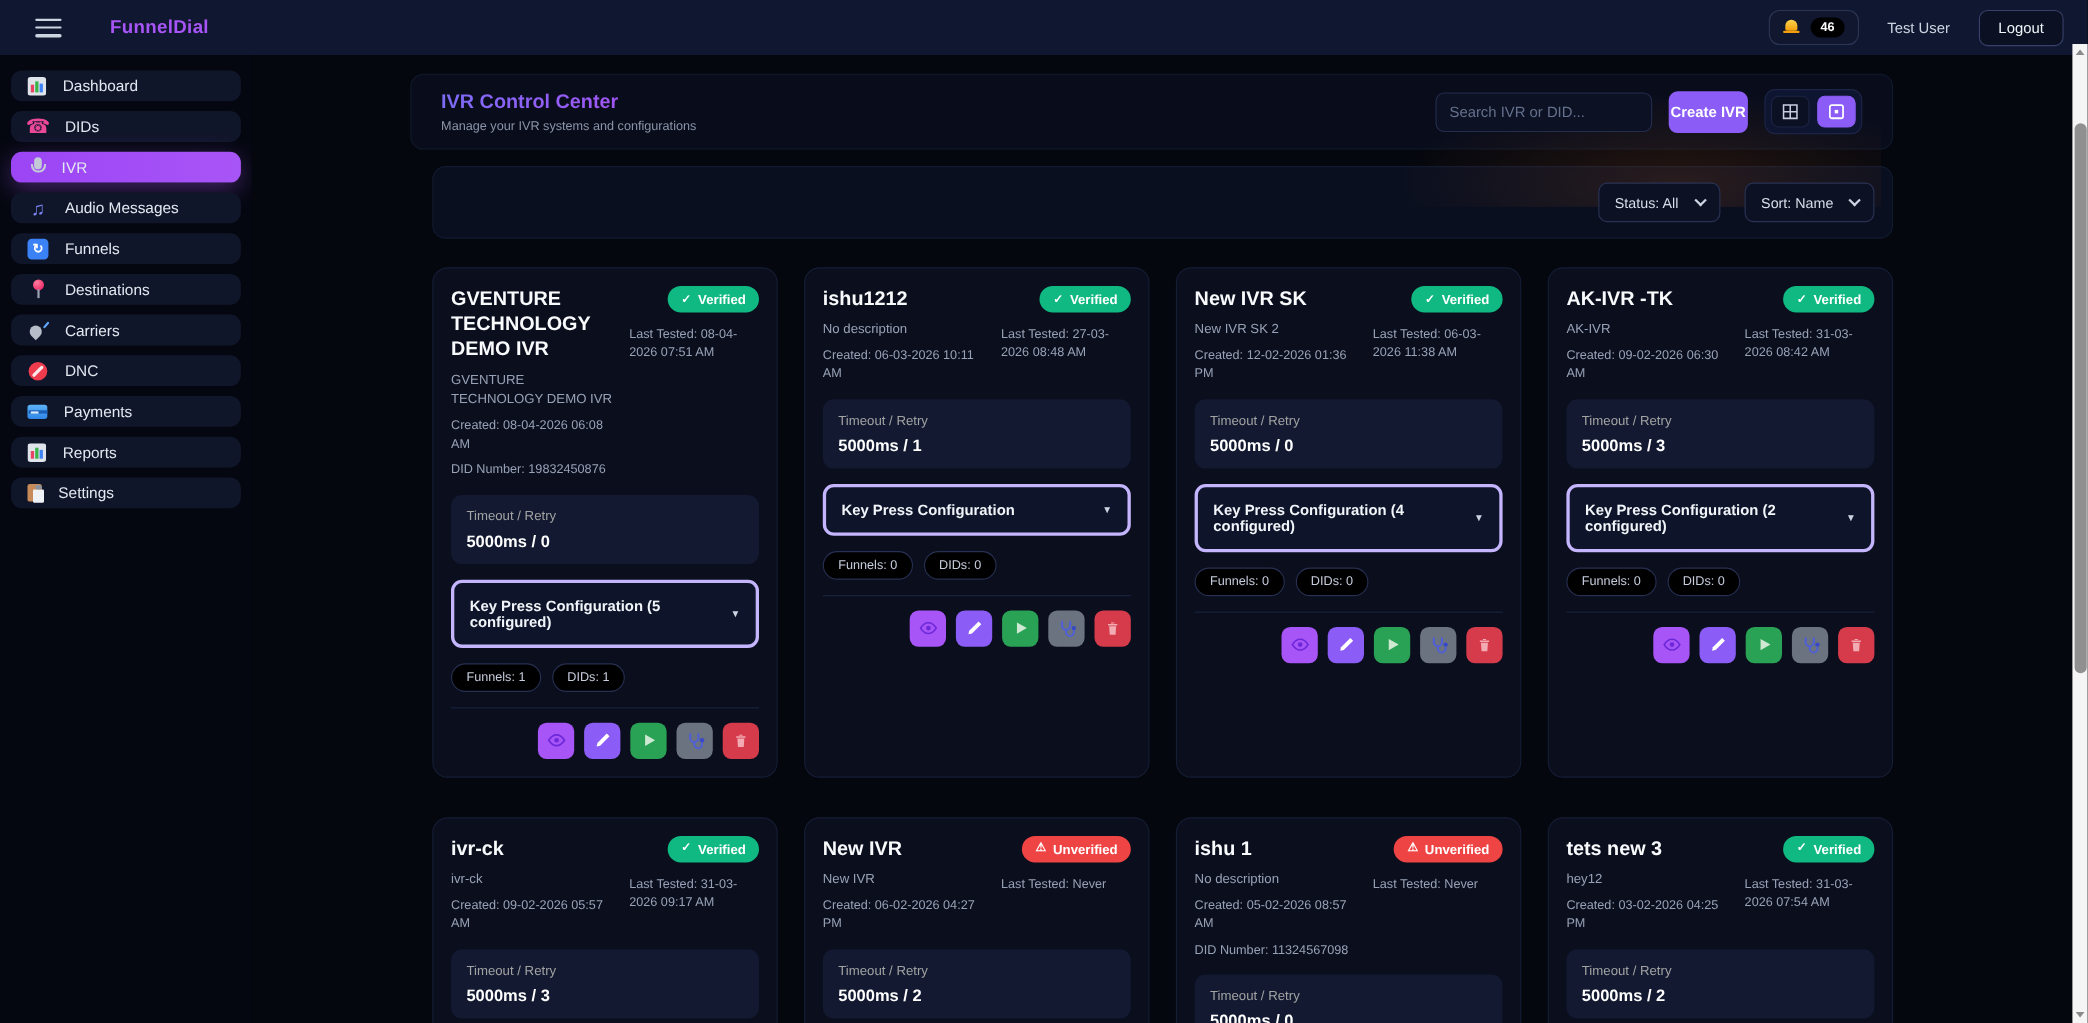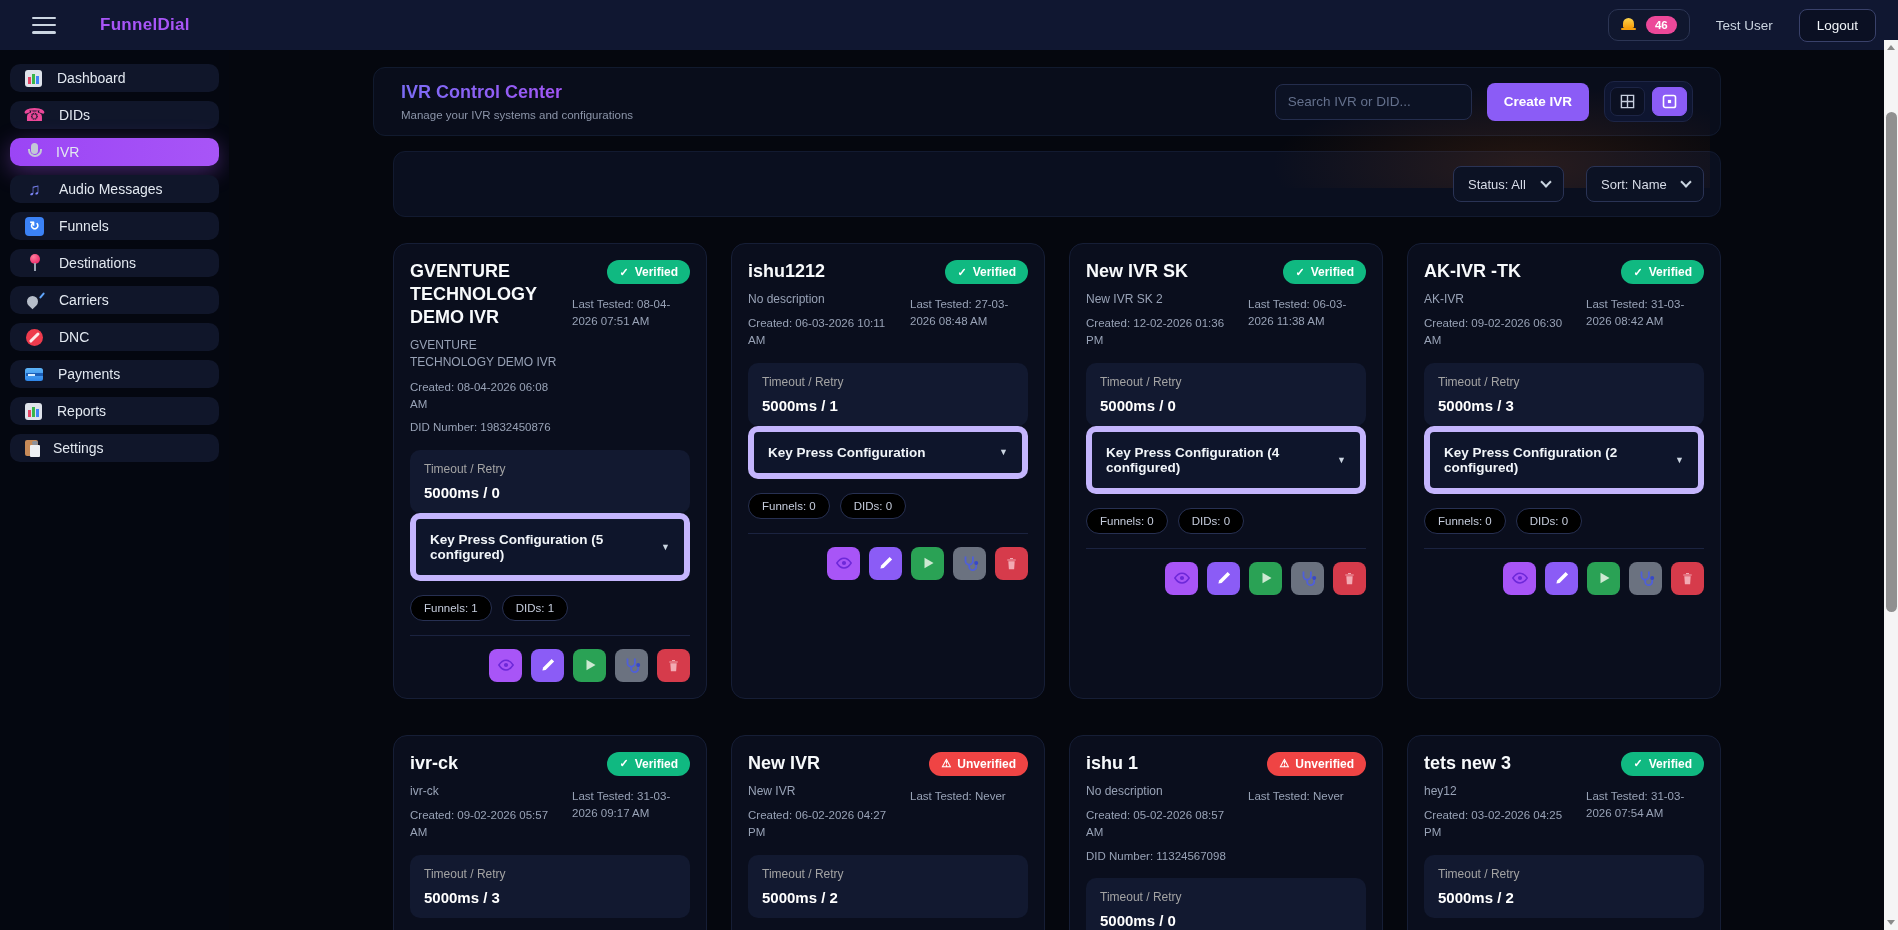--- a/index.html
+++ b/index.html
@@ -9,21 +9,21 @@
   
   .topbar { height:50px; background:#101731; display:flex; align-items:center; padding:0 22px; position:relative; z-index:6; }
   .hamburger { width:24px; height:17px; display:flex; flex-direction:column; justify-content:space-between; cursor:pointer; margin-left:10px; }
   .hamburger i { display:block; height:2.5px; background:#cbd5e1; border-radius:2px; }
   .logo { color:#a855f7; font-weight:bold; font-size:17px; margin-left:44px; letter-spacing:.3px; }
   .topbar-right { margin-left:auto; display:flex; align-items:center; }
   .notif { display:flex; align-items:center; background:#10172e; border:1px solid #2c3554; border-radius:10px; padding:6px 12px; cursor:pointer; }
   .ico-bell { position:relative; width:16px; height:15px; }
   .ico-bell::before { content:""; position:absolute; left:2.5px; top:0; width:11px; height:10px; background:linear-gradient(180deg,#fcd34d,#f59e0b); border-radius:6px 6px 2px 2px; }
   .ico-bell::after { content:""; position:absolute; left:0.5px; top:10px; width:15px; height:2.6px; background:#f59e0b; border-radius:2px; box-shadow:-5px 3px 0 -4.4px #fbbf24; }
-  .notif-badge { background:#ec4899; color:#fff; font-size:11.5px; font-weight:bold; border-radius:999px; padding:3px 9px; margin-left:9px; }
+  .notif-badge { background:#000000; color:#fff; font-size:11.5px; font-weight:bold; border-radius:999px; padding:3px 9px; margin-left:9px; }
   .username { color:#cbd5e1; font-size:13.5px; margin:0 26px; }
   .logout { background:#0b1023; border:1px solid #39416a; color:#f1f5f9; font-size:13.5px; border-radius:8px; padding:8px 17px; cursor:pointer; font-family:inherit; }
 
   
   .shell { display:flex; height:880px; }
   .sidebar { width:229px; background:#040710; padding:14px 10px; flex-shrink:0; }
   .nav-item { display:flex; align-items:center; gap:15px; background:#10162a; border-radius:10px; padding:0 15px; height:28px; margin-bottom:9px; cursor:pointer; }
   .nav-item.active { background:linear-gradient(90deg,#9b45f5,#a855f7); box-shadow:0 6px 22px rgba(168,85,247,.38);gap:12px; }
   .nav-label { font-size:14px; color:#e2e8f0; }
   .nav-ico { width:19px; height:19px; position:relative; display:inline-flex; align-items:center; justify-content:center; flex-shrink:0; }
@@ -60,21 +60,21 @@
   .main { flex:1; position:relative; overflow:hidden; background:#05070e; }
   .container { width:1348px; margin:17px 0 0 144px; }
 
   .panel1 { background:#090d1b; border:1px solid #111a2e; border-radius:12px; padding:13px 27px; display:flex; align-items:center; position:relative; }
   .panel1::before { content:""; position:absolute; right:10px; top:10px; width:460px; height:110px; background:radial-gradient(ellipse at 60% 80%,rgba(150,75,25,.22),transparent 65%); pointer-events:none; }
   .page-title { font-size:18px; font-weight:bold; background:linear-gradient(90deg,#7b6cf6,#b14bf4); -webkit-background-clip:text; background-clip:text; color:transparent; }
   .page-sub { font-size:11.5px; color:#8b94a8; margin-top:6px; }
   .panel1-right { margin-left:auto; display:flex; align-items:center; gap:15px; position:relative; }
   .search { width:197px; height:36px; background:#0c1224; border:1px solid #242d4d; border-radius:8px; color:#e5e7eb; font-size:13.5px; padding:0 12px; font-family:inherit; }
   .search::placeholder { color:#64708c; }
-  .create-btn { background:#8b5cf6; border:none; color:#fff; font-weight:bold; font-size:13.5px; padding:0 17px; height:38px; border-radius:8px; cursor:pointer; font-family:inherit; }
+  .create-btn { background:#8b5cf6; border:none; color:#fff; font-weight:bold; font-size:13.5px; padding:0 2px; height:38px; border-radius:8px; cursor:pointer; font-family:inherit; }
   .view-toggle { display:flex; gap:7px; background:#0e1530; border:1px solid #1d2546; border-radius:10px; padding:5px; }
   .vt-btn { width:35px; height:29px; border-radius:7px; display:flex; align-items:center; justify-content:center; background:#0b1022; border:1px solid #1d2546; cursor:pointer; }
   .vt-btn.active { background:#8b5cf6; border-color:#8b5cf6; }
 
   .panel2 { margin:15px 0 0 20px; width:1328px; background:#0a0f1f; border:1px solid #121a30; border-radius:12px; height:66px; display:flex; align-items:center; justify-content:flex-end; padding:0 16px; }
   .select-wrap { position:relative; margin-left:22px; }
   .select-wrap select { appearance:none; -webkit-appearance:none; background:#0c1224; border:1px solid #2a3355; color:#d7dce8; font-size:13px; border-radius:8px; height:36px; padding:0 36px 0 14px; font-family:inherit; cursor:pointer; }
   .select-wrap::after { content:""; position:absolute; right:14px; top:12px; width:6px; height:6px; border-right:2px solid #cbd5e1; border-bottom:2px solid #cbd5e1; transform:rotate(45deg); pointer-events:none; }
 
   
@@ -87,21 +87,21 @@
   .card-desc { font-size:12px; color:#98a2b6; margin-top:8px; line-height:1.45; }
   .card-meta { font-size:11.5px; color:#98a2b6; margin-top:7px; line-height:1.45; }
   .card-right .tested { align-self:stretch; text-align:left; margin-top:12px; }
   .badge { display:inline-flex; align-items:center; gap:6px; border-radius:999px; padding:5px 12px; font-size:12px; font-weight:bold; color:#fff; white-space:nowrap; }
   .badge.verified { background:#10b981; }
   .badge.unverified { background:#ef4444; }
   .badge-ico { font-size:11px; line-height:1; }
   .timeout-box { background:#121930; border-radius:10px; padding:12px 14px; margin-top:14px; }
   .timeout-label { font-size:12px; color:#a3a3a3; }
   .timeout-value { font-size:15px; font-weight:bold; color:#fff; margin-top:8px; }
-  .keypress { display:flex; align-items:center; justify-content:space-between; background:#0e152b; border:6px solid #c4b5fd; border-radius:10px; padding:13px 14px; color:#f1f5f9; font-weight:bold; font-size:13.5px; font-family:inherit; cursor:pointer; text-align:left; width:100%; }
+  .keypress { margin-top:14px; display:flex; align-items:center; justify-content:space-between; background:#0e152b; border:3px solid #c4b5fd; border-radius:10px; padding:13px 14px; color:#f1f5f9; font-weight:bold; font-size:13.5px; font-family:inherit; cursor:pointer; text-align:left; width:100%; }
   .kp-caret { font-size:9px; color:#cbd5e1; margin-left:8px; }
   .chips { display:flex; gap:10px; margin-top:14px; }
   .chip { background:#000000; border:1px solid #273052; border-radius:999px; padding:6px 13px; font-size:11.5px; color:#c6cddd; white-space:nowrap;text-align:right; }
   .divider { height:1px; background:#1b2340; margin-top:14px; }
   .actions { display:flex; justify-content:flex-end; gap:9px; margin-top:13px; }
   .abtn { width:33px; height:33px; border-radius:8px; border:none; display:flex; align-items:center; justify-content:center; cursor:pointer; padding:0; }
   .abtn.view { background:#a855f7; } .abtn.edit { background:#8b5cf6; }
   .abtn.test { background:#2aa255; } .abtn.diag { background:#6b7280; }
   .abtn.del  { background:#d63b4b; }
 

